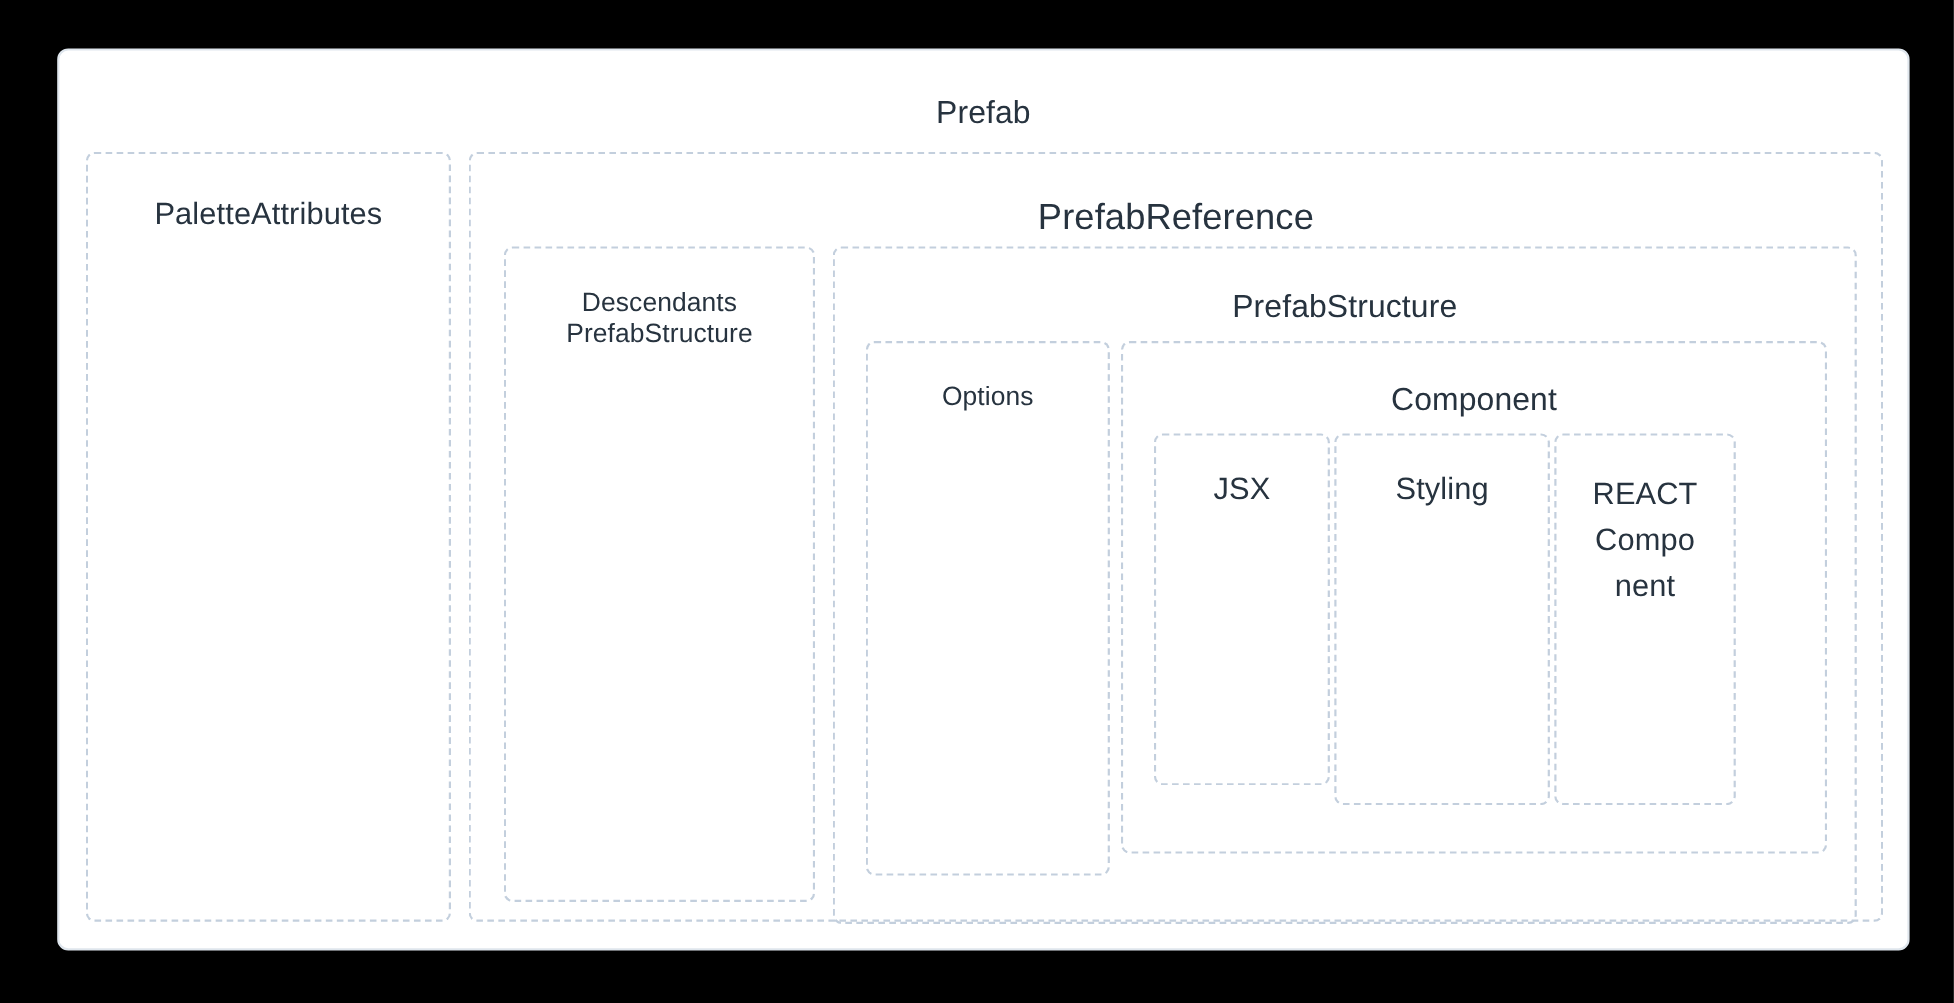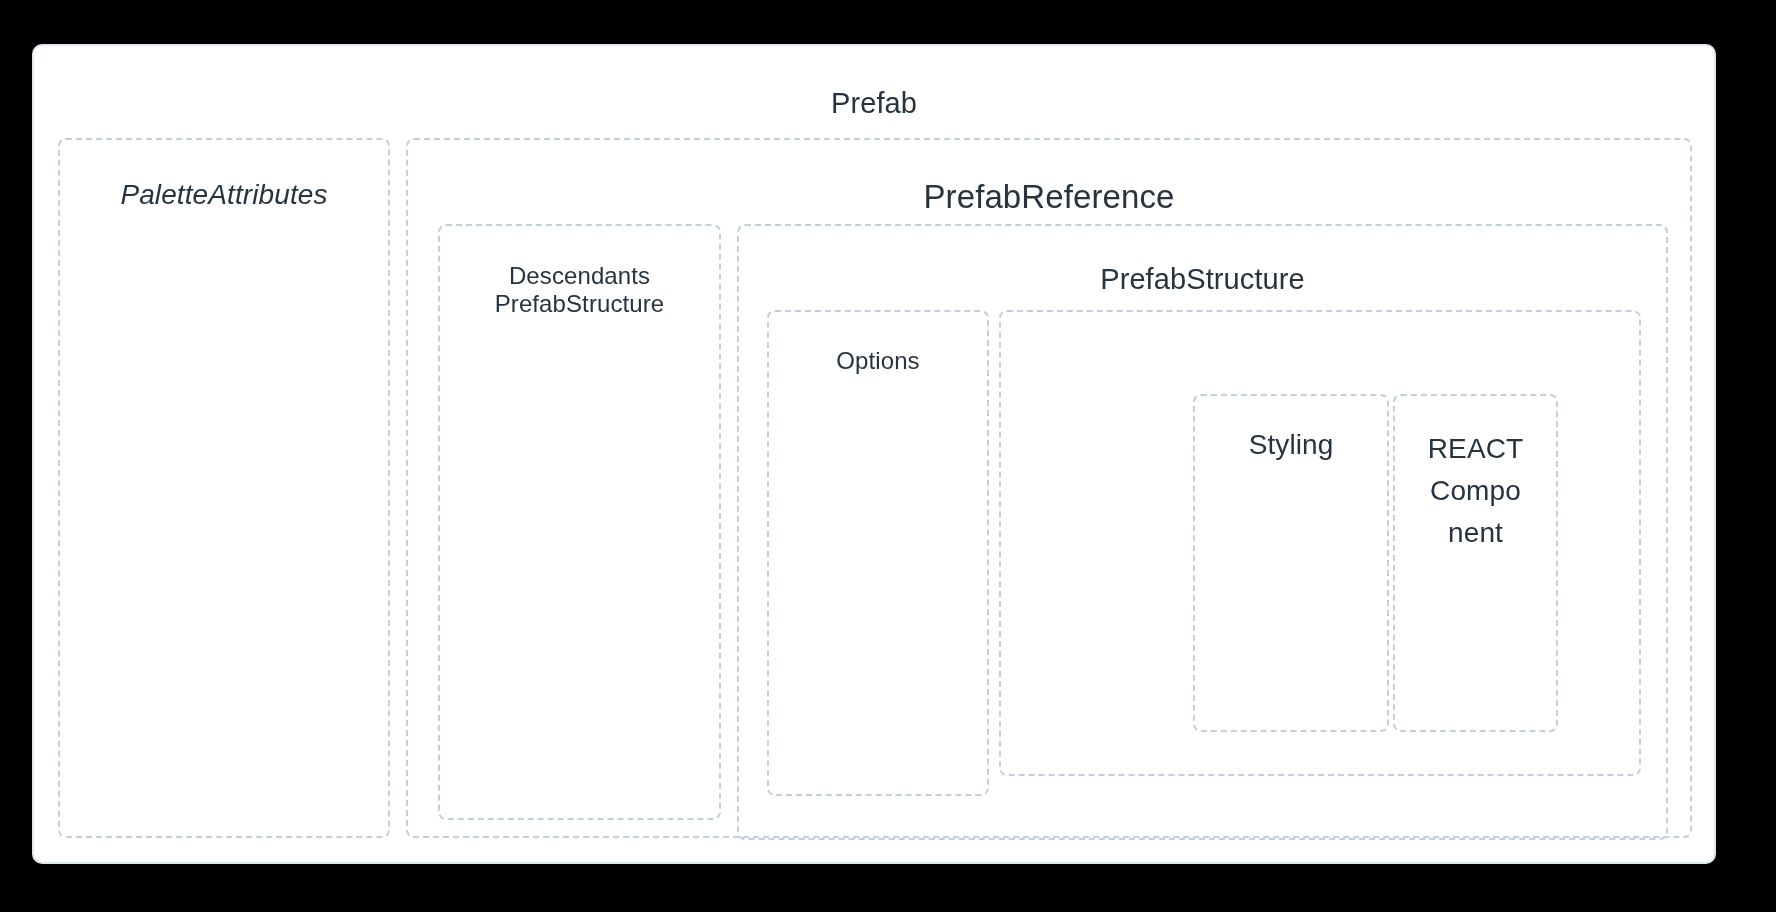--- a/index.html
+++ b/index.html
@@ -11,21 +11,21 @@
     overflow: hidden;
   }
   body {
     font-family: "Liberation Sans", sans-serif;
     -webkit-font-smoothing: antialiased;
   }
 
   
   .diagram-root {
     position: absolute;
-    left: 32px;
+    left: 52px;
     top: 44px;
     width: 1684px;
     height: 820px;
     background: #ffffff;
     border: 2px solid #dfe6ed;
     border-radius: 10px;
     box-sizing: border-box;
   }
 
   
@@ -59,21 +59,20 @@
   
   #palette-attributes {
     left: 24px;
     top: 92px;
     width: 332px;
     height: 700px;
   }
   #palette-attributes .label {
     top: 38px;
     font-size: 28px;
-    font-style: italic;
   }
 
   
   #prefab-reference {
     left: 372px;
     top: 92px;
     width: 1286px;
     height: 700px;
   }
   #prefab-reference .label.own {
@@ -188,21 +187,25 @@
     </div>
 
     <div class="dbox" id="prefab-structure">
       <div class="label own">PrefabStructure</div>
 
       <div class="dbox" id="options">
         <div class="label">Options</div>
       </div>
 
       <div class="dbox" id="component">
-
+        <div class="label own">Component</div>
+
+        <div class="dbox" id="jsx">
+          <div class="label">JSX</div>
+        </div>
 
         <div class="dbox" id="styling">
           <div class="label">Styling</div>
         </div>
 
         <div class="dbox" id="react-component">
           <div class="label">REACT
 Compo
 nent</div>
         </div>

